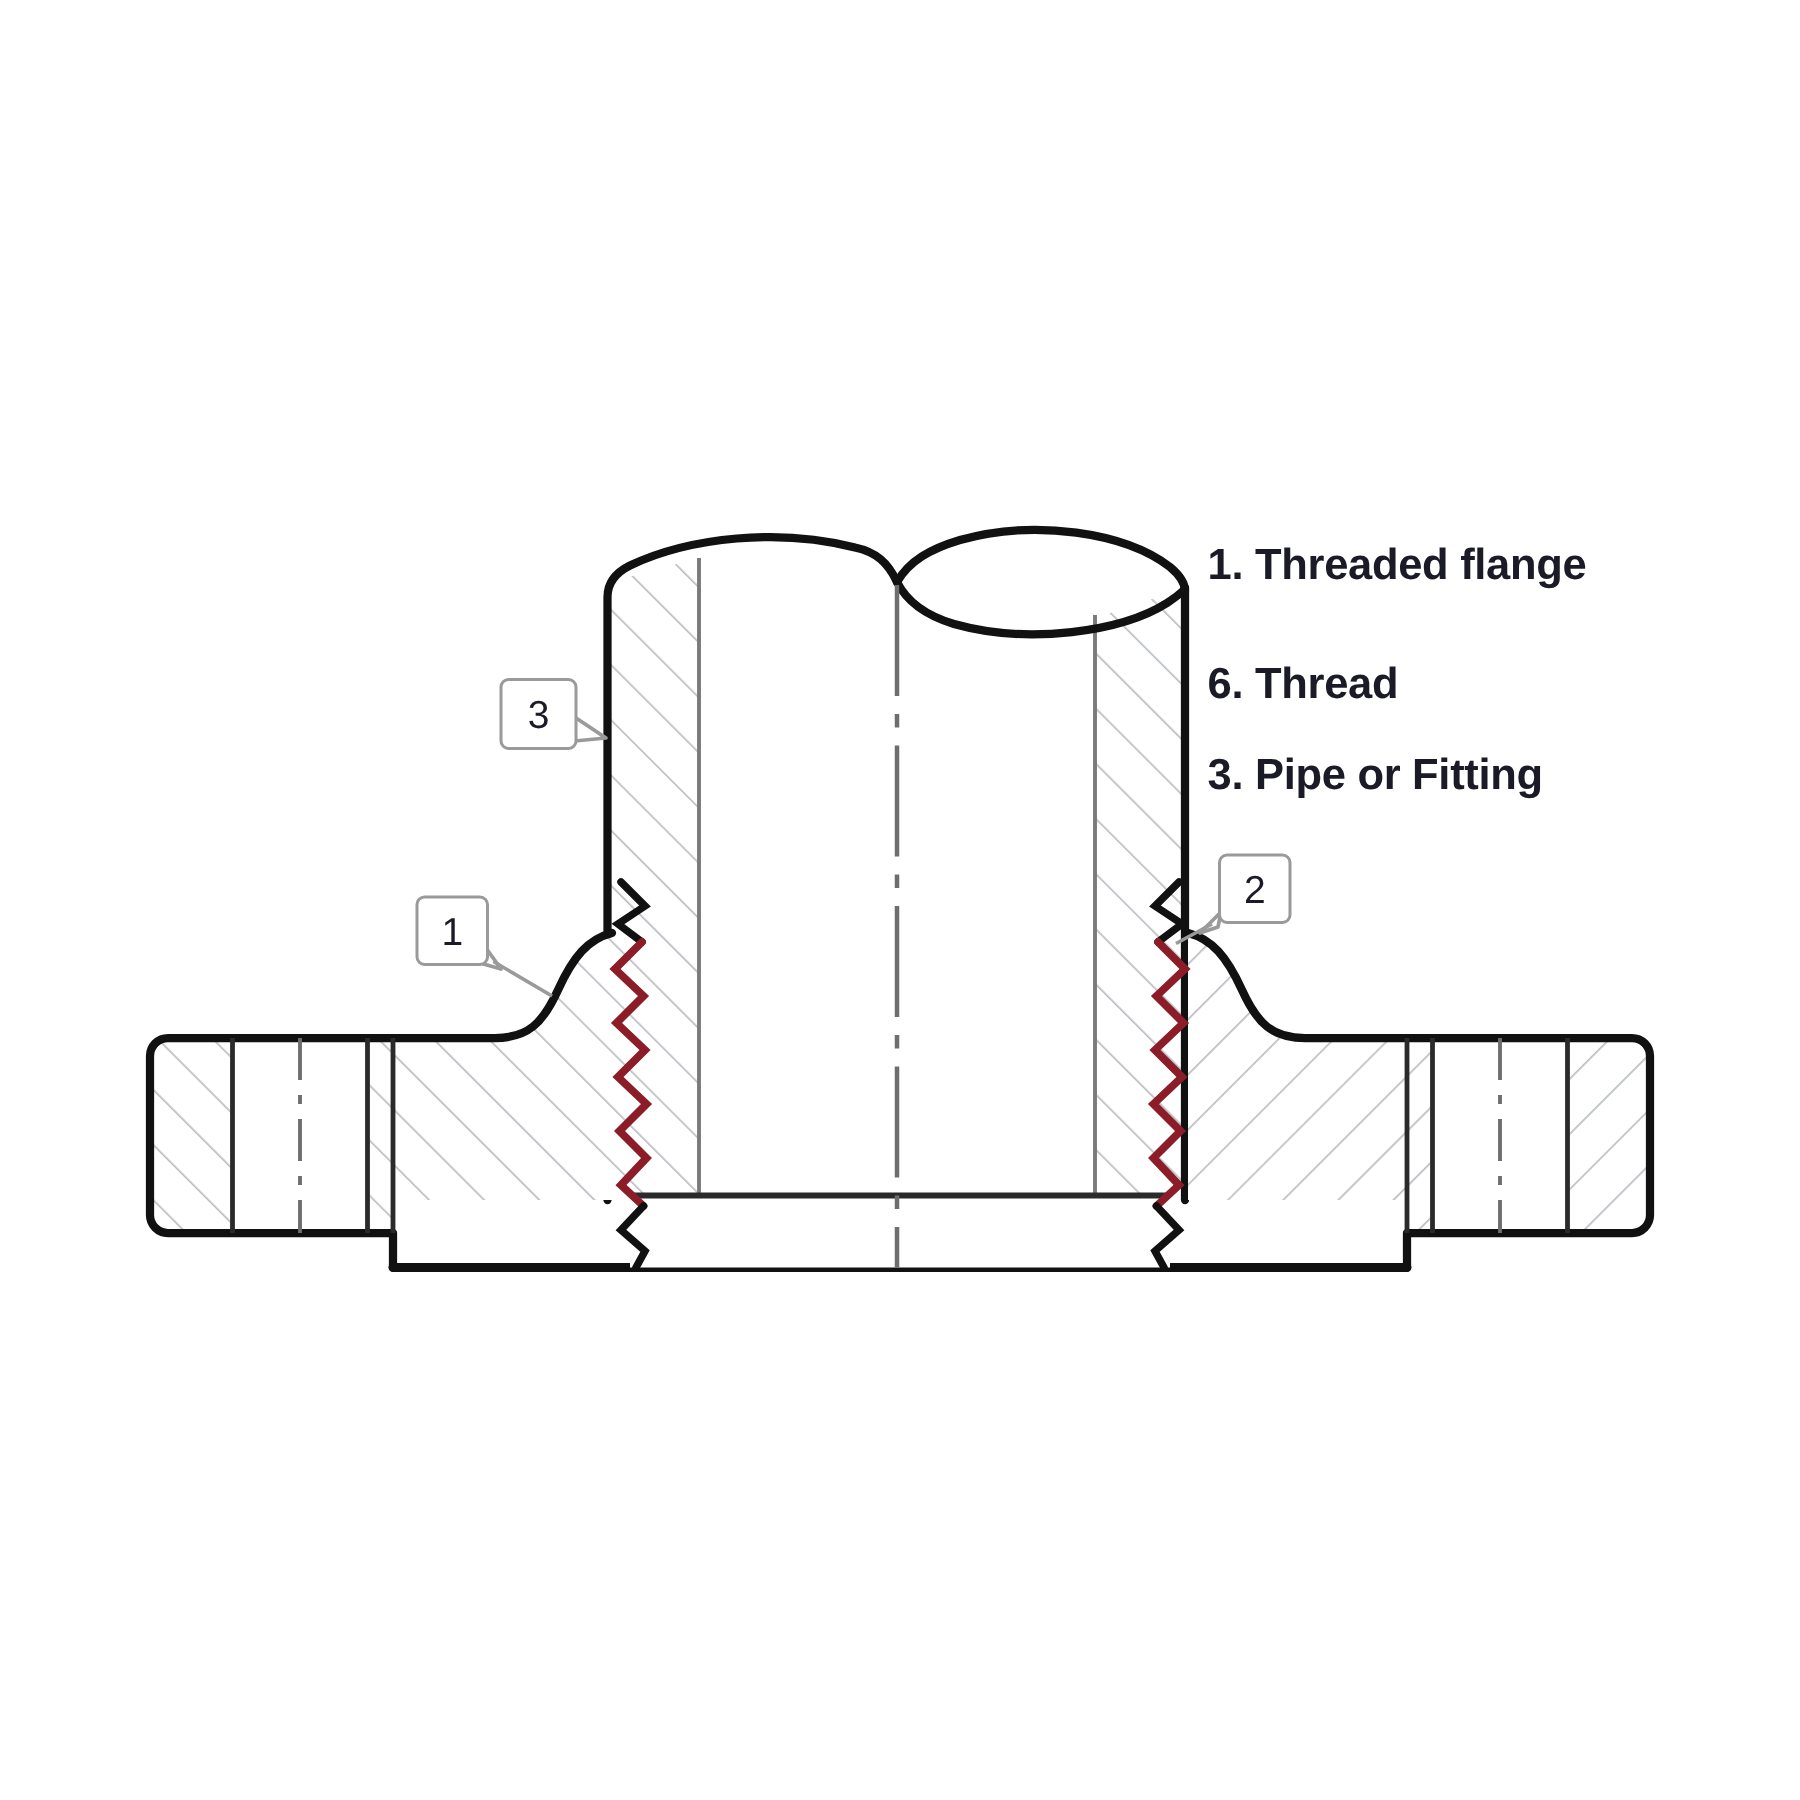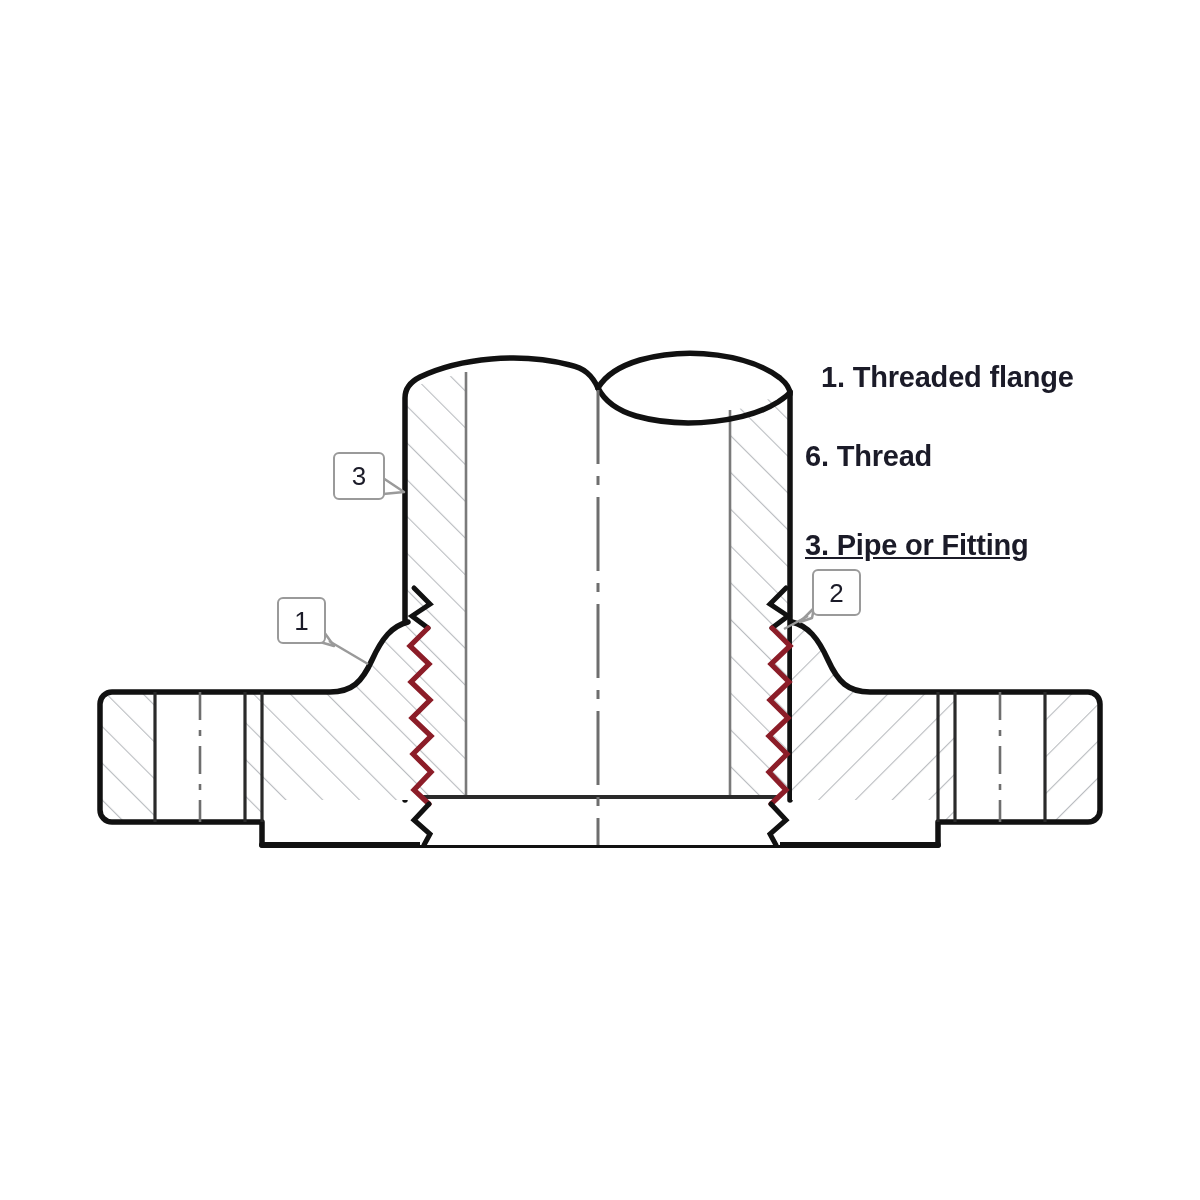--- a/index.html
+++ b/index.html
@@ -36,23 +36,23 @@
   }
   .legend-item {
     font-family: "Liberation Sans", sans-serif;
     font-weight: bold;
     font-size: 29px;
     line-height: 1.05;
     color: #1b1b28;
     white-space: nowrap;
     letter-spacing: -0.2px;
   }
-  .legend-item.i0 { position: absolute; left: 16px; top: 0; }
+  .legend-item.i0 { position: absolute; left: 0; top: 0; }
   .legend-item.i1 { position: absolute; left: 0; top: 79px; }
-  .legend-item.i2 { position: absolute; left: 0; top: 168px; text-decoration: underline; }
+  .legend-item.i2 { position: absolute; left: 0; top: 140px; }
   .callout {
     position: absolute;
     box-sizing: border-box;
     border: 2.5px solid #9a9a9a;
     border-radius: 6px;
     background: #ffffff;
     font-family: "Liberation Sans", sans-serif;
     font-size: 26px;
     color: #1b1b28;
     display: flex;

